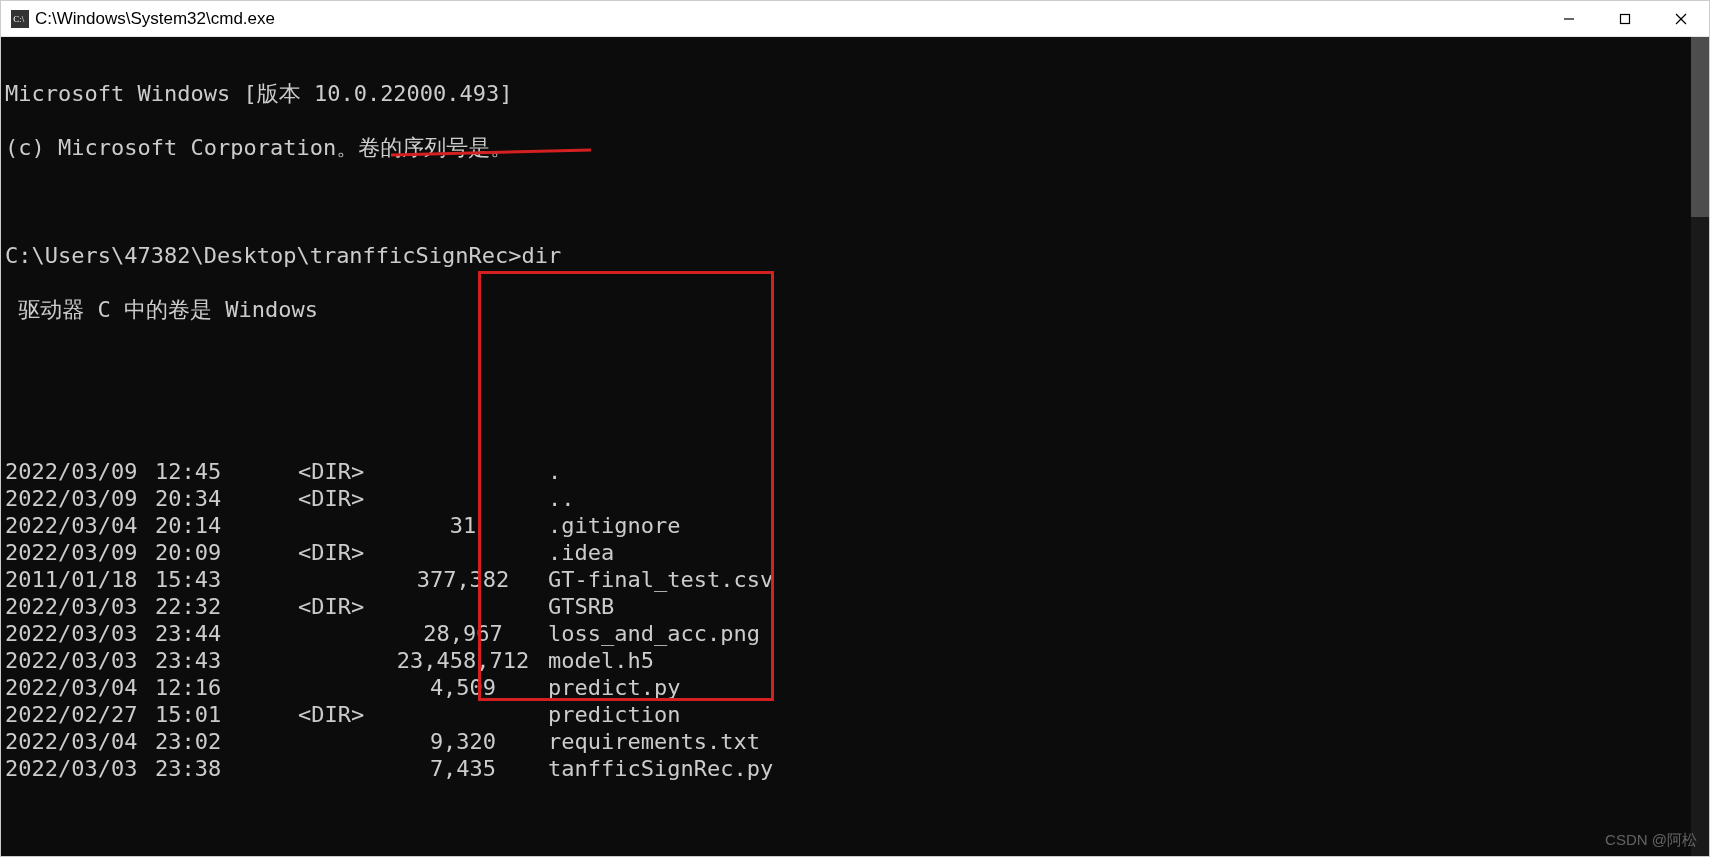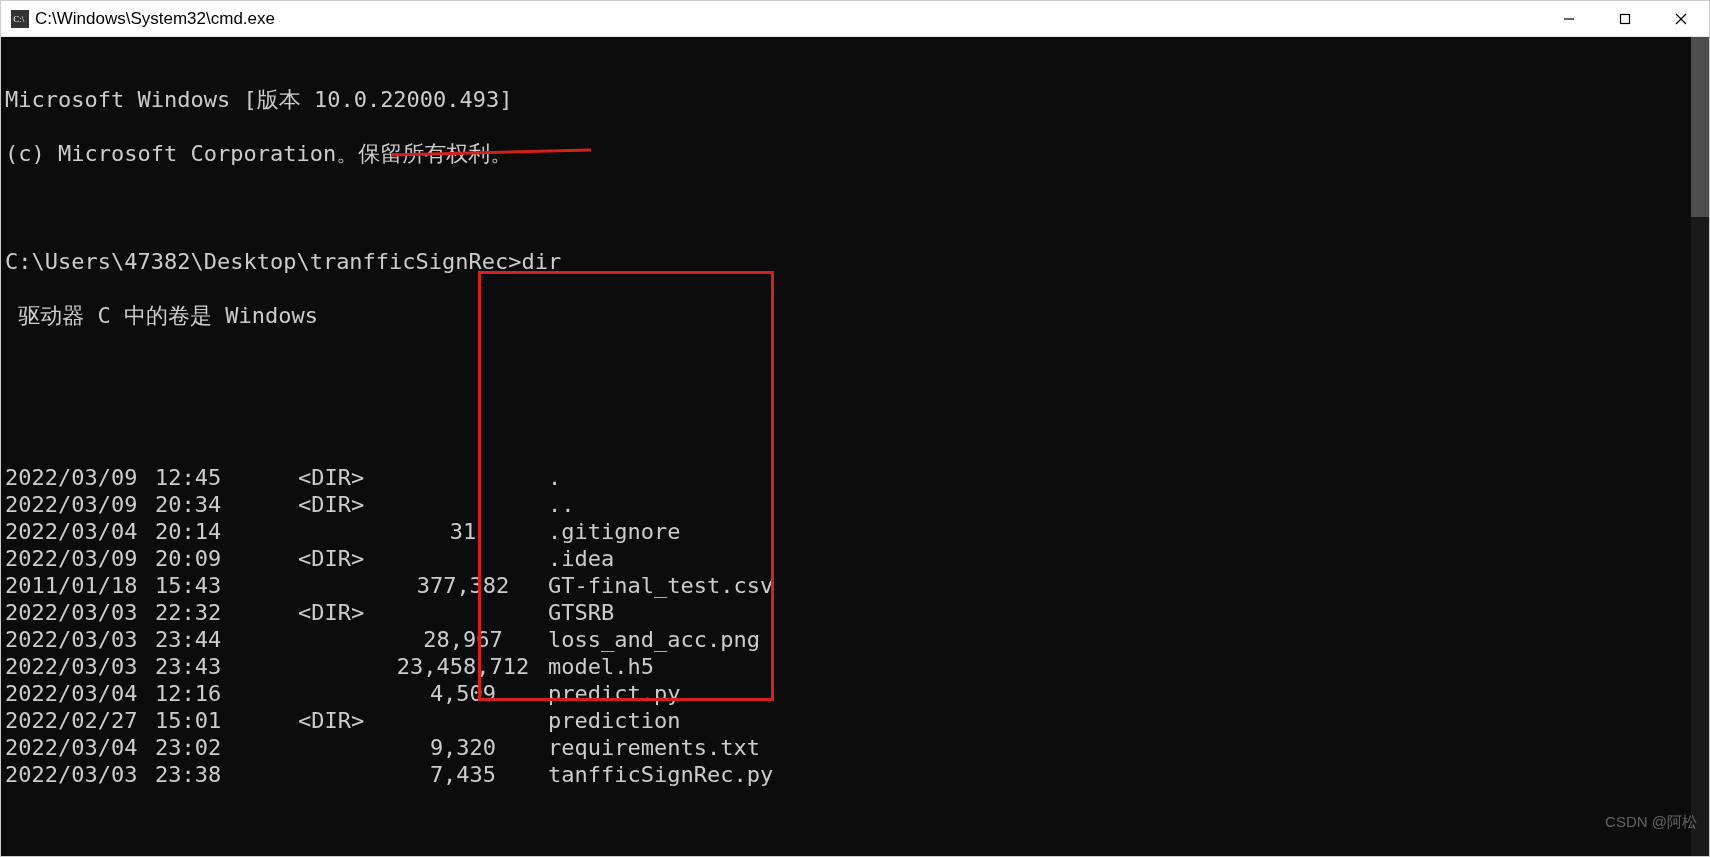--- a/index.html
+++ b/index.html
@@ -53,21 +53,21 @@
     .win-btn.close svg { width: 14px; height: 14px; }
     .terminal-wrap {
       flex: 1;
       background: #0c0c0c;
       position: relative;
       overflow: hidden;
     }
     .terminal {
       width: calc(100% - 18px);
       height: 100%;
-      padding: 22px 0 0 4px;
+      padding: 16px 0 0 4px;
       color: #cccccc;
       font-size: 22px;
       line-height: 27px;
       white-space: pre;
       font-family: "NSimSun", "SimSun", Consolas, monospace;
     }
     .scrollbar {
       position: absolute;
       right: 0;
       top: 0;
@@ -104,21 +104,21 @@
       left: 477px;
       top: 234px;
       width: 296px;
       height: 430px;
       border: 3px solid #d42020;
       pointer-events: none;
     }
     .watermark {
       position: absolute;
       right: 12px;
-      bottom: 24px;
+      bottom: 6px;
       color: rgba(255,255,255,0.35);
       font-family: "Segoe UI", sans-serif;
       font-size: 15px;
       pointer-events: none;
     }
   </style>
 </head>
 <body>
 
 <div class="window">
@@ -146,21 +146,21 @@
       <svg viewBox="0 0 14 14">
           <line x1="2" y1="2" x2="12" y2="12" stroke="#000" stroke-width="1.3"></line>
           <line x1="12" y1="2" x2="2" y2="12" stroke="#000" stroke-width="1.3"></line>
         </svg>
     </div>
   </div>
 
   <div class="terminal-wrap">
     <div class="terminal">
 <div>Microsoft Windows [版本 10.0.22000.493]</div>
-<div>(c) Microsoft Corporation。保留所有权利。</div>
+<div>(c) Microsoft Corporation。卷的序列号是。</div>
 <div>&nbsp;</div>
 <div><span>C:\Users\47382\Desktop\tranfficSignRec&gt;</span><span>dir</span></div>
 <div> 驱动器 C 中的卷是 Windows</div>
 <div>&nbsp;</div>
 <div>&nbsp;</div>
 <div id="entries"><div class="row dir-row"><span class="c-date">2022/03/09</span><span class="c-time">12:45</span><span class="c-dir">&lt;DIR&gt;</span><span class="c-size"></span><span class="c-name">.</span></div><div class="row dir-row"><span class="c-date">2022/03/09</span><span class="c-time">20:34</span><span class="c-dir">&lt;DIR&gt;</span><span class="c-size"></span><span class="c-name">..</span></div><div class="row"><span class="c-date">2022/03/04</span><span class="c-time">20:14</span><span class="c-dir"></span><span class="c-size">31</span><span class="c-name">.gitignore</span></div><div class="row dir-row"><span class="c-date">2022/03/09</span><span class="c-time">20:09</span><span class="c-dir">&lt;DIR&gt;</span><span class="c-size"></span><span class="c-name">.idea</span></div><div class="row"><span class="c-date">2011/01/18</span><span class="c-time">15:43</span><span class="c-dir"></span><span class="c-size">377,382</span><span class="c-name">GT-final_test.csv</span></div><div class="row dir-row"><span class="c-date">2022/03/03</span><span class="c-time">22:32</span><span class="c-dir">&lt;DIR&gt;</span><span class="c-size"></span><span class="c-name">GTSRB</span></div><div class="row"><span class="c-date">2022/03/03</span><span class="c-time">23:44</span><span class="c-dir"></span><span class="c-size">28,967</span><span class="c-name">loss_and_acc.png</span></div><div class="row"><span class="c-date">2022/03/03</span><span class="c-time">23:43</span><span class="c-dir"></span><span class="c-size">23,458,712</span><span class="c-name">model.h5</span></div><div class="row"><span class="c-date">2022/03/04</span><span class="c-time">12:16</span><span class="c-dir"></span><span class="c-size">4,509</span><span class="c-name">predict.py</span></div><div class="row dir-row"><span class="c-date">2022/02/27</span><span class="c-time">15:01</span><span class="c-dir">&lt;DIR&gt;</span><span class="c-size"></span><span class="c-name">prediction</span></div><div class="row"><span class="c-date">2022/03/04</span><span class="c-time">23:02</span><span class="c-dir"></span><span class="c-size">9,320</span><span class="c-name">requirements.txt</span></div><div class="row"><span class="c-date">2022/03/03</span><span class="c-time">23:38</span><span class="c-dir"></span><span class="c-size">7,435</span><span class="c-name">tanfficSignRec.py</span></div></div>
 
 
 
 

